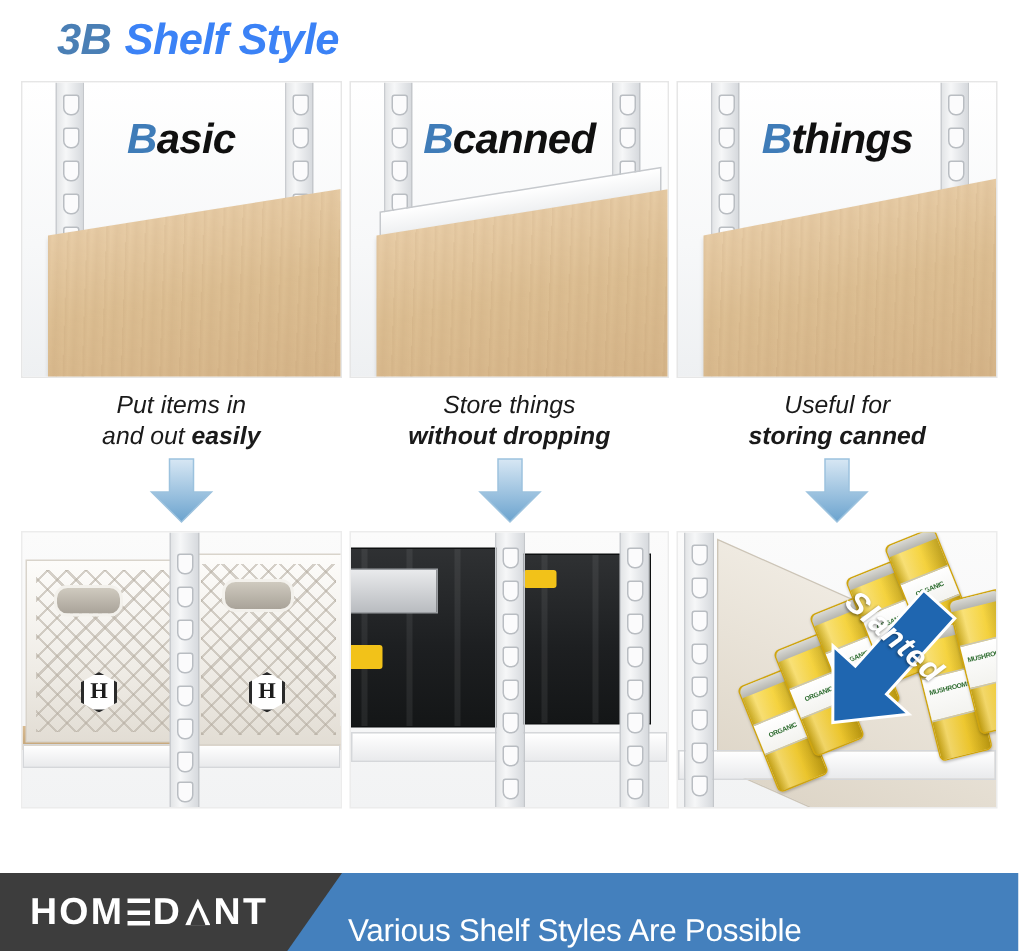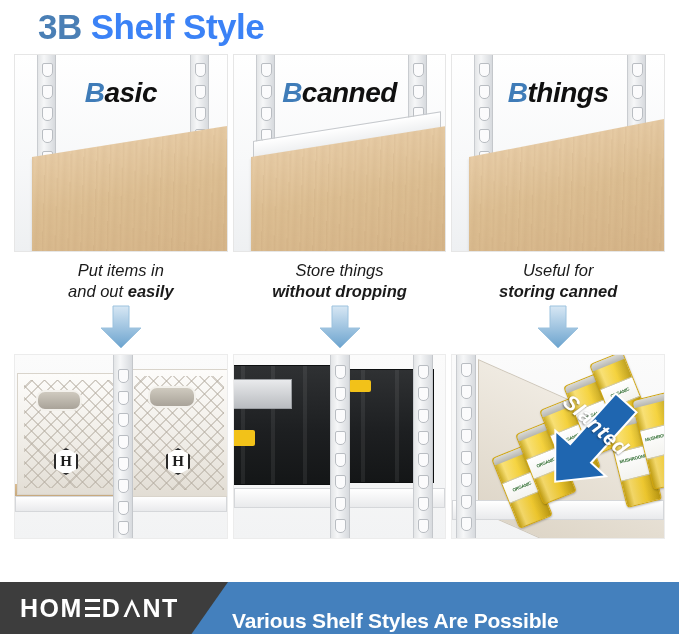--- a/index.html
+++ b/index.html
@@ -18,22 +18,23 @@
   
   #title-bar {
     height: 54px;
     display: flex;
     align-items: center;
     padding-left: 38px;
     box-sizing: border-box;
   }
   #title-bar .t-prefix,
   #title-bar .t-main {
-    font-size: 35px;
+    font-size: 29px;
     font-weight: bold;
+    font-style: italic;
     letter-spacing: -0.5px;
   }
   #title-bar .t-prefix { color: #4a7fb5; }
   #title-bar .t-main { color: #3b82f6; margin-left: 9px; }
 
   
   #panels-row {
     display: flex;
     gap: 5px;
     padding: 0 14px;
@@ -352,21 +353,21 @@
     clip-path: polygon(50% 0%, 100% 100%, 0% 100%);
   }
   #footer-tagline {
     position: absolute;
     left: 232px;
     top: 0; bottom: 0;
     display: flex;
     align-items: center;
     color: #ffffff;
     font-size: 21px;
-    font-weight: bold;
+    font-weight: normal;
     letter-spacing: -0.2px;
     margin-top: 25px;
   }
 </style>
 </head>
 <body>
 
 <div id="title-bar">
   <span class="t-prefix">3B</span>
   <span class="t-main">Shelf Style</span>

